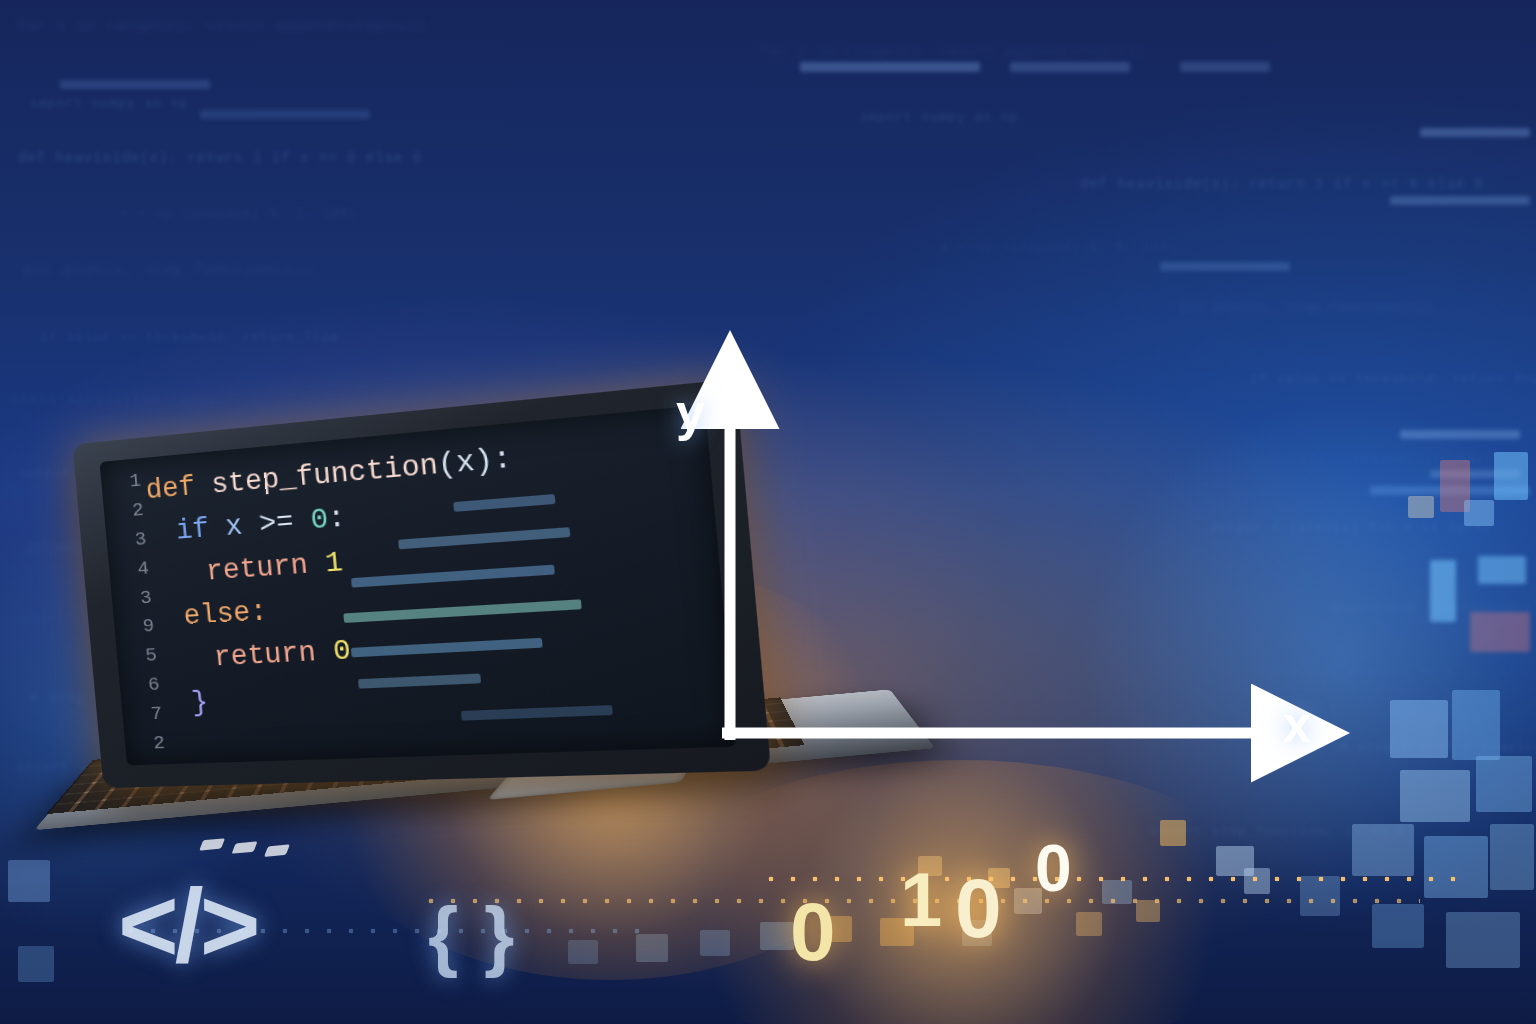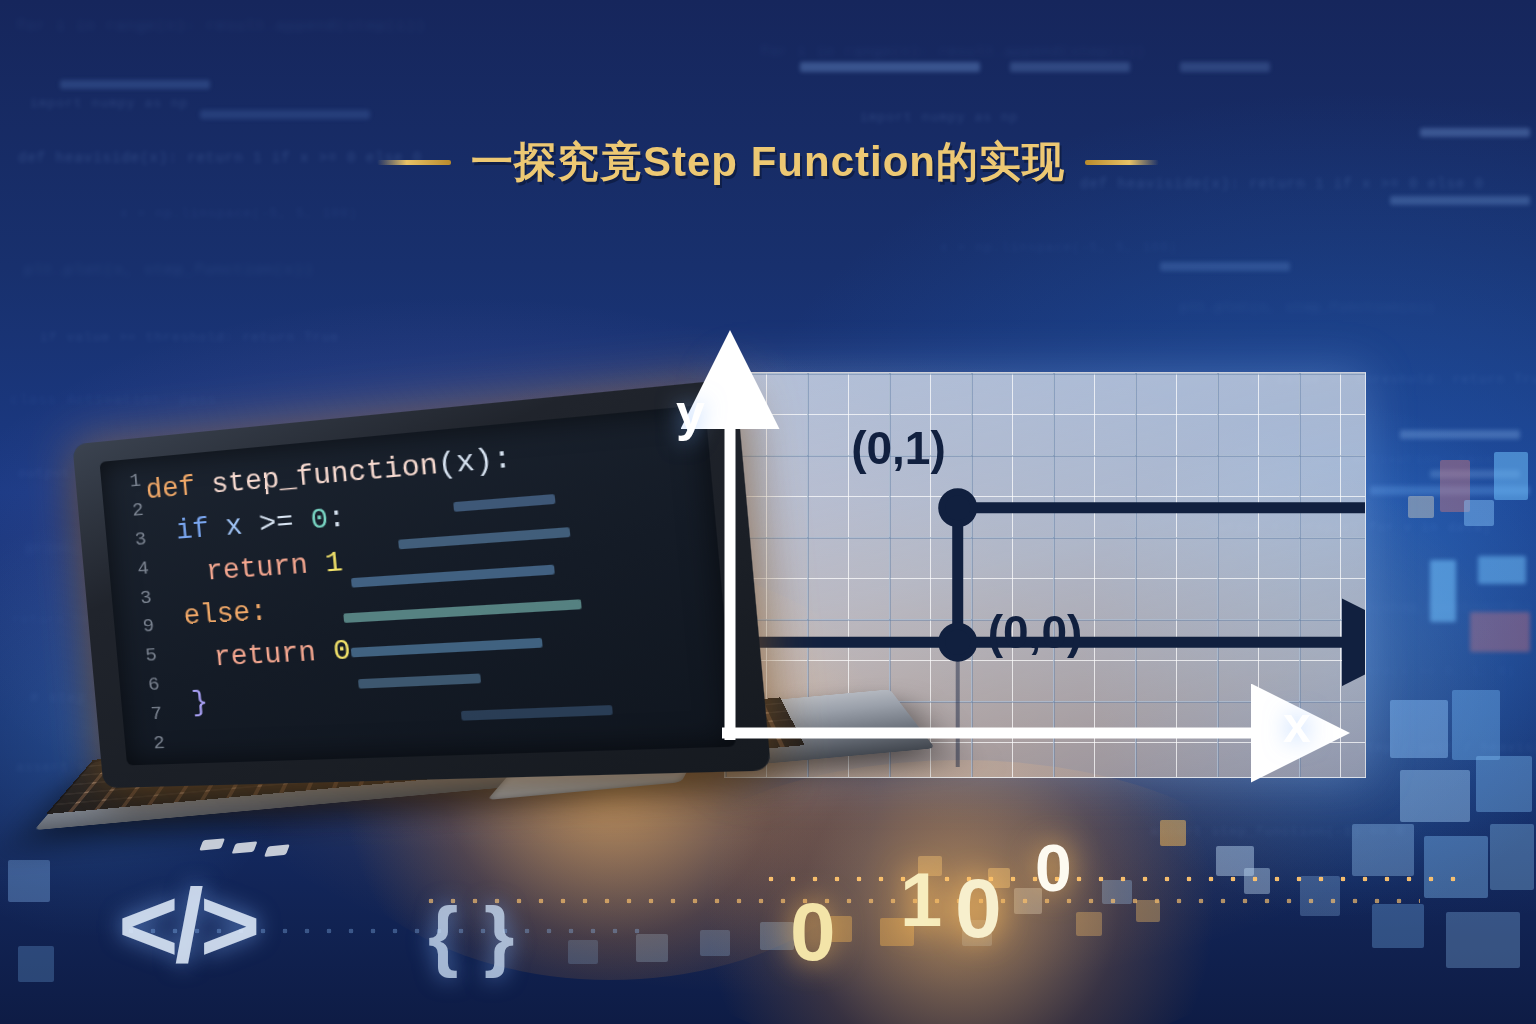--- a/index.html
+++ b/index.html
@@ -185,45 +185,22 @@
       <div class="blk" style="left: 1408px; top: 496px; width: 26px; height: 22px; background: rgba(250, 230, 190, 0.4);"></div>
       <div class="blk" style="left: 1464px; top: 500px; width: 30px; height: 26px; background: rgba(140, 200, 250, 0.45);"></div>
     </div>
 
   <div class="glow glow-warm" style="left:300px;top:560px;width:620px;height:420px;"></div>
   <div class="glow glow-warm" style="left:640px;top:760px;width:640px;height:300px;opacity:.85;"></div>
   <div class="glow glow-blue" style="left:1080px;top:400px;width:520px;height:520px;opacity:.55;"></div>
   <div class="glow glow-blue" style="left:-120px;top:520px;width:420px;height:420px;opacity:.35;"></div>
 
   <div id="title-block">
-    <div id="subtitle-row">
-      <span class="sub-dash"></span>
-      <span id="subtitle">一探究竟Step Function的实现</span>
-      <span class="sub-dash right"></span>
-    </div>
   </div>
 
-  <div id="graph-card">
-    <div id="grid-minor"></div>
-    <div id="grid-major"></div>
-    <svg id="graph-svg" width="640" height="404">
-        <defs>
-          <marker id="dArrow" markerWidth="8" markerHeight="8" refX="0.5" refY="4" orient="auto">
-            <path d="M0,0 L8,4 L0,8 Z" fill="#11203f"></path>
-          </marker>
-        </defs>
-        <polyline points="0,269.33333333333337 232.72727272727275,269.33333333333337 232.72727272727275,134.66666666666669 640,134.66666666666669" fill="none" stroke="#11203f" stroke-width="11" stroke-linecap="butt"></polyline>
-        <line x1="232.72727272727275" y1="269.33333333333337" x2="622" y2="269.33333333333337" stroke="#11203f" stroke-width="11" marker-end="url(#dArrow)"></line>
-        <line x1="232.72727272727275" y1="269.33333333333337" x2="232.72727272727275" y2="394" stroke="rgba(17,32,63,.45)" stroke-width="4"></line>
-        <circle cx="232.72727272727275" cy="134.66666666666669" r="16" fill="#11203f" stroke="#11203f" stroke-width="7"></circle>
-        <circle cx="232.72727272727275" cy="269.33333333333337" r="16" fill="#11203f" stroke="#11203f" stroke-width="7"></circle>
-        <text x="220.72727272727275" y="90.66666666666669" fill="#11203f" font-size="46" font-weight="bold" font-family="&quot;Liberation Sans&quot;, sans-serif" text-anchor="end">(0,1)</text>
-        <text x="262.72727272727275" y="275.33333333333337" fill="#11203f" font-size="46" font-weight="bold" font-family="&quot;Liberation Sans&quot;, sans-serif">(0,0)</text>
-      </svg>
-  </div>
 
   <svg id="white-axes" width="1536" height="1024" style="position:absolute;left:0;top:0;z-index:32;pointer-events:none;">
     <defs>
       <marker id="wArrow" markerWidth="9" markerHeight="9" refX="1" refY="4.5" orient="auto">
         <path d="M0,0 L9,4.5 L0,9 Z" fill="#ffffff"></path>
       </marker>
       <marker id="wArrowUp" markerWidth="9" markerHeight="9" refX="1" refY="4.5" orient="auto">
         <path d="M0,0 L9,4.5 L0,9 Z" fill="#ffffff"></path>
       </marker>
     </defs>

